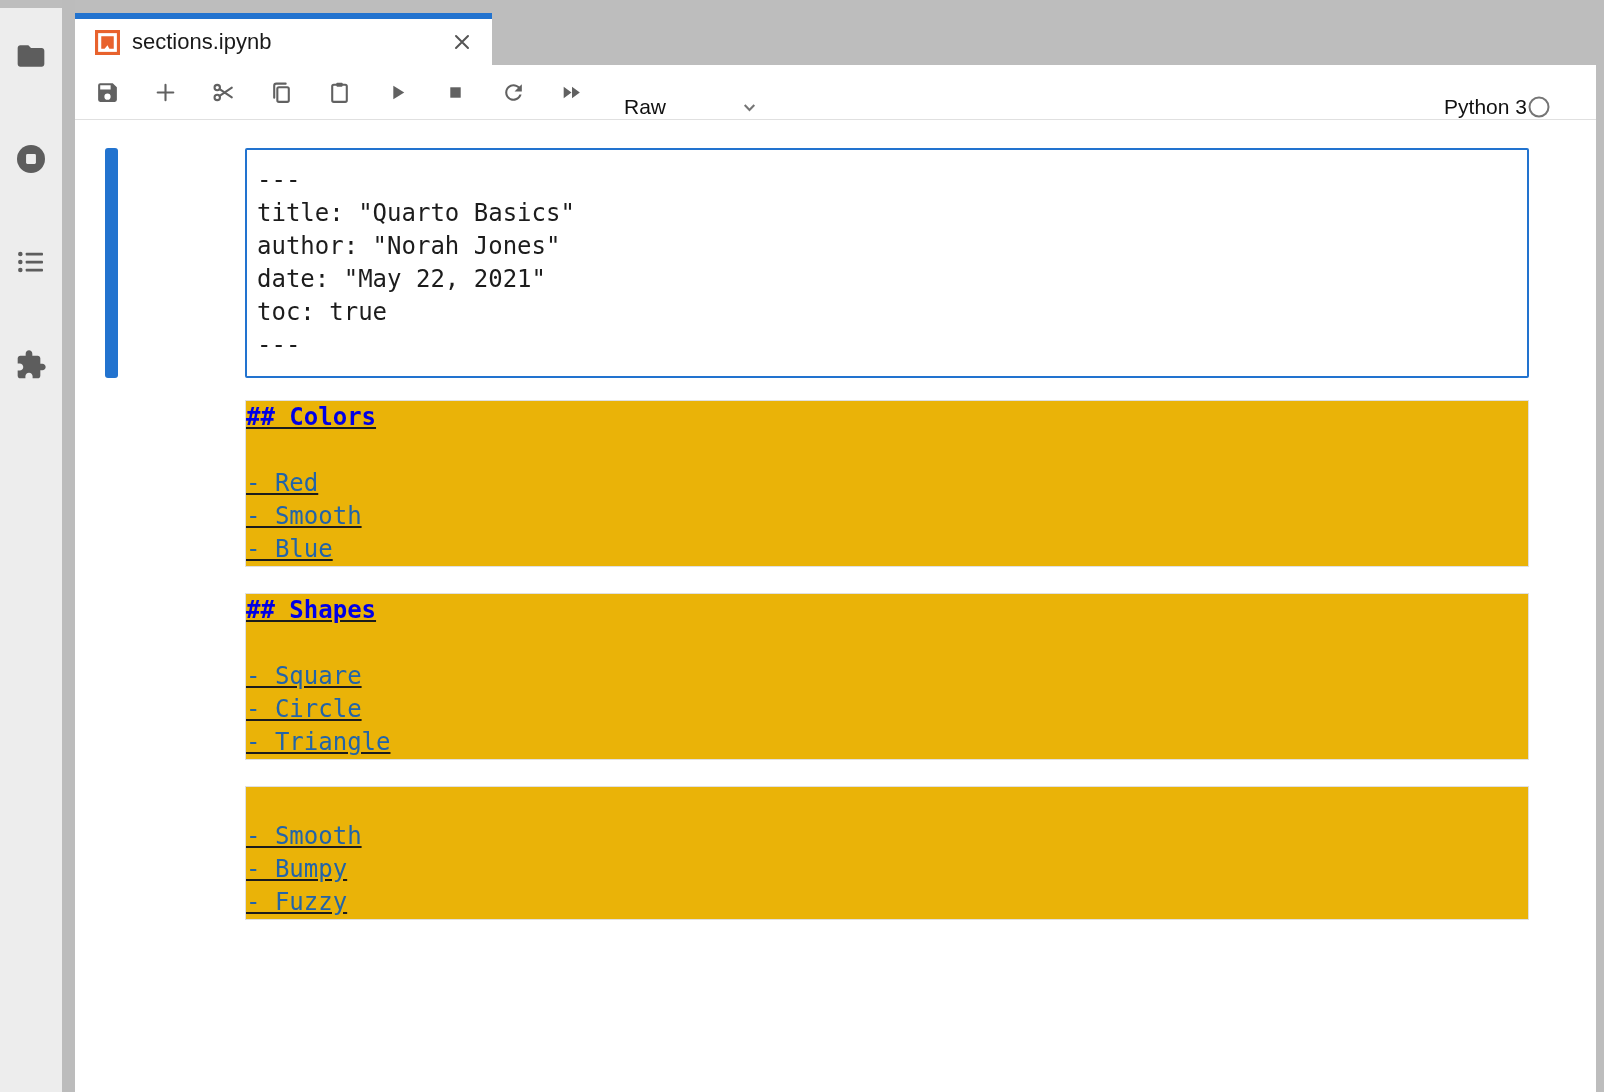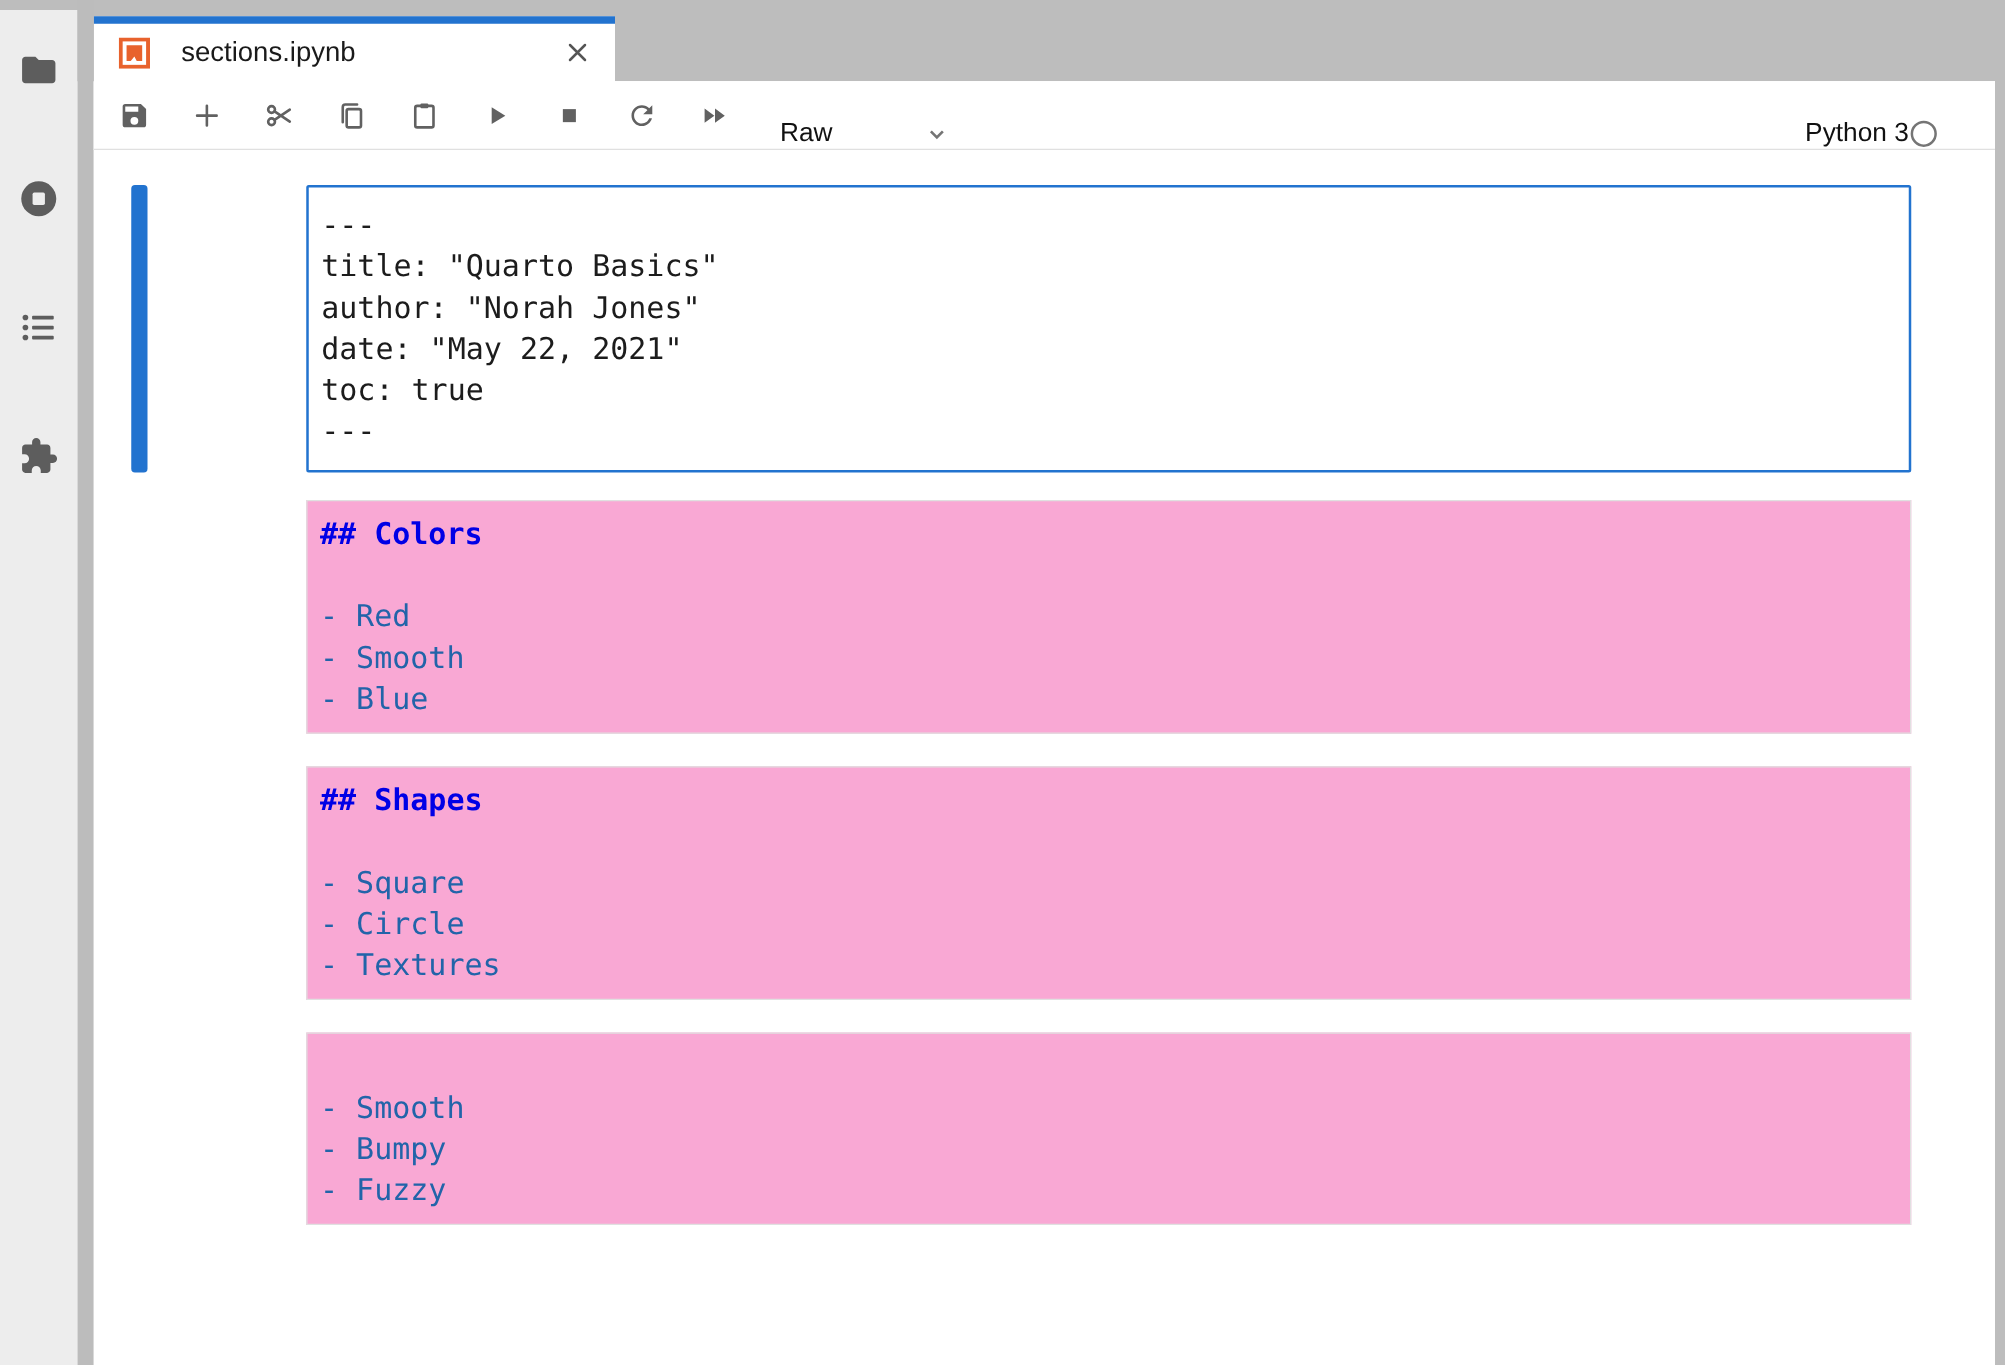--- a/index.html
+++ b/index.html
@@ -9,21 +9,21 @@
     -webkit-font-smoothing:antialiased;
   }
   
   .topbar{position:absolute;left:0;top:0;width:1604px;height:65px;background:var(--topbar-bg);}
   .tab{
     position:absolute;left:75px;top:13px;width:417px;height:52px;background:#fff;
     border-top:6px solid var(--accent);box-sizing:border-box;
     display:flex;align-items:center;padding:0 18px 0 20px;
   }
   .tab-icon{width:25px;height:25px;flex:0 0 auto;display:flex;}
-  .tab-title{font-size:22px;color:#1a1a1a;margin-left:25px;flex:1 1 auto;}
+  .tab-title{font-size:22px;color:#1a1a1a;margin-left:12px;flex:1 1 auto;}
   .tab-close{width:24px;height:24px;color:#555;display:flex;cursor:pointer;}
   
   .sidebar{
     position:absolute;left:0;top:8px;width:62px;height:1084px;background:#ededed;
     display:flex;flex-direction:column;align-items:center;padding-top:32px;box-sizing:border-box;
   }
   .sidebar-item{width:32px;height:32px;margin-bottom:71px;color:#5d5d5d;cursor:pointer;}
   .sidebar-item svg{width:32px;height:32px;}
   .divider{position:absolute;left:62px;top:0;width:13px;height:1092px;background:#bcbcbc;}
   .right-edge{position:absolute;left:1596px;top:0;width:8px;height:1092px;background:var(--topbar-bg);}
@@ -49,21 +49,21 @@
   .cell.selected .collapser{background:var(--accent);}
   .prompt{flex:0 0 127px;}
   .editor{
     flex:0 0 auto;width:1284px;box-sizing:border-box;
     font-family:"DejaVu Sans Mono","Liberation Mono",monospace;font-size:24px;line-height:33px;
     color:#1c1c1c;
   }
   .cell.raw{margin-bottom:22px;}
   .cell.raw .editor{background:#fff;border:2px solid var(--accent);border-radius:2px;padding:14px 10px;}
   .cell.markdown{margin-bottom:26px;}
-  .cell.markdown .editor{background:#f9a8d4;border:1px solid #e0e0e0;padding:10px;}
+  .cell.markdown .editor{background:#eab308;border:1px solid #e0e0e0;text-decoration:underline;}
   .cm-line{height:33px;white-space:pre;}
   .tok-header{color:var(--md-header);font-weight:bold;}
   .tok-list{color:var(--md-list);}
   .tok-plain{color:#1c1c1c;}
   svg{display:block;}
 </style>
 </head>
 <body style="--accent: #2273cf; --topbar-bg: #bdbdbd; --md-header: #0000e6; --md-list: #2264a9;">
 
 <div class="topbar"></div>
@@ -216,21 +216,21 @@
         </div>
       </div>
       <div class="cell markdown">
         <div class="collapser"></div>
         <div class="prompt"></div>
         <div class="editor">
           <div class="cm-line"><span class="tok-header">## Shapes</span></div>
           <div class="cm-line"><span class="tok-plain"></span></div>
           <div class="cm-line"><span class="tok-list">- Square</span></div>
           <div class="cm-line"><span class="tok-list">- Circle</span></div>
-          <div class="cm-line"><span class="tok-list">- Textures</span></div>
+          <div class="cm-line"><span class="tok-list">- Triangle</span></div>
         </div>
       </div>
       <div class="cell markdown">
         <div class="collapser"></div>
         <div class="prompt"></div>
         <div class="editor">
           <div class="cm-line"><span class="tok-plain"></span></div>
           <div class="cm-line"><span class="tok-list">- Smooth</span></div>
           <div class="cm-line"><span class="tok-list">- Bumpy</span></div>
           <div class="cm-line"><span class="tok-list">- Fuzzy</span></div>

